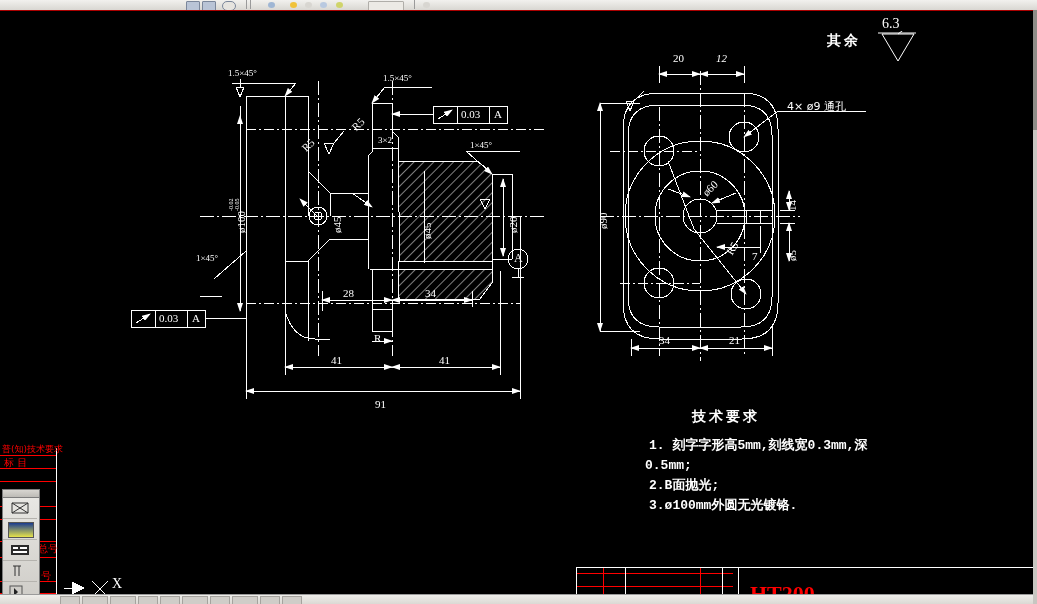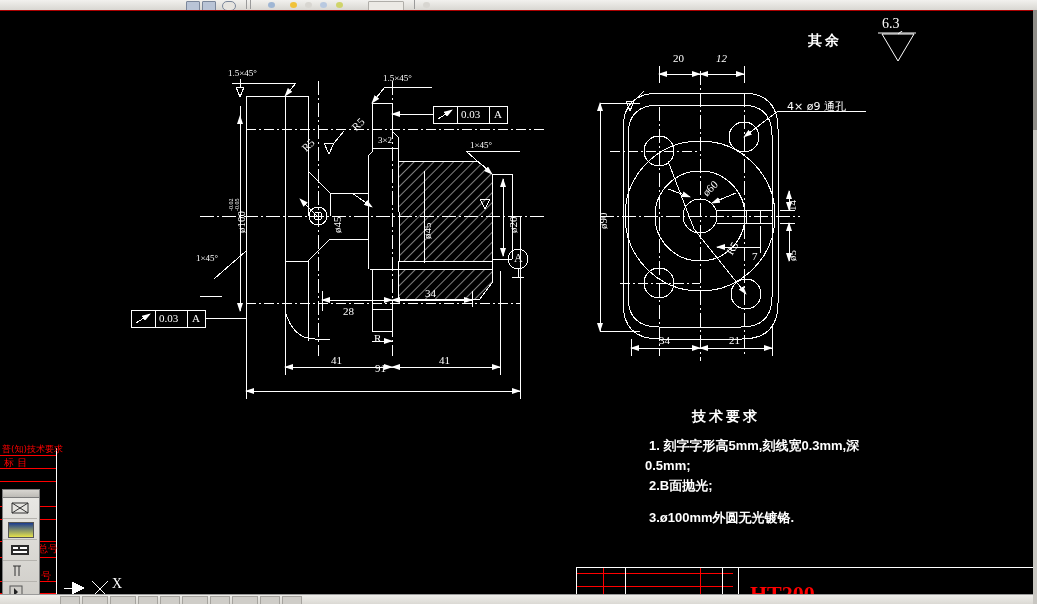--- a/index.html
+++ b/index.html
@@ -20,21 +20,21 @@
 
   
   #canvas{position:absolute;left:0;top:11px;width:1033px;height:593px;background:#000;overflow:hidden;}
   #canvas svg{position:absolute;left:0;top:0;}
 
   
   .cad{position:absolute;color:#fff;font-family:"Liberation Serif",serif;
        white-space:nowrap;line-height:1;}
   .d{font-size:11px;letter-spacing:0px;}
   .dsm{font-size:9px;}
-  .cn{font-family:Liberation Sans, sans-serif;font-size:13px;font-weight:bold;text-align:right;}
+  .cn{font-family:Liberation Mono, monospace;font-size:13px;font-weight:bold;text-align:right;}
   .cnb{font-family:"DejaVu Sans",sans-serif;font-size:14px;font-weight:bold;letter-spacing:3px;}
   .rot90{transform-origin:0 0;transform:rotate(-90deg);}
 
   
   #palette{position:absolute;left:2px;top:497px;width:36px;height:100px;
       background:linear-gradient(#e8e7e3,#cfcdc8);border:1px solid #7d7d7d;}
   #palette .pcell{position:relative;width:34px;height:20px;border-bottom:1px solid #b5b3ae;}
   #palette .pimg{position:absolute;left:5px;top:3px;width:24px;height:14px;}
   #pal-grip{position:absolute;left:2px;top:489px;width:36px;height:8px;
       background:linear-gradient(#d7d5d0,#b9b7b2);border:1px solid #7d7d7d;border-bottom:none;}
@@ -326,21 +326,21 @@
     <path d="M36,562 L36,570"></path>
   </g>
 
   <path d="M64,577 L84,577" stroke="#fff"></path>
   <path d="M72,571 L84,577 L72,583 Z" fill="#fff" stroke="#fff"></path>
   <path d="M92,570 L108,586 M108,570 L92,586" stroke="#fff"></path>
 
   </g>
 </svg>
 
-<div class="cad cnb" style="left:808px;top:22px;">其余</div>
+<div class="cad cnb" style="left:827px;top:22px;">其余</div>
 <div class="cad d" style="left:882px;top:6px;font-size:14px;">6.3</div>
 <svg style="position:absolute;left:876px;top:20px;" width="44" height="32">
   <path d="M2,2 L40,2" stroke="#fff" fill="none"></path>
   <path d="M6,3 L38,3 L22,30 Z" stroke="#fff" fill="none"></path>
   <path d="M22,3 L42,-12" stroke="#fff" fill="none"></path>
 </svg>
 
 <div class="cad dsm" style="left:228px;top:58px;">1.5×45°</div>
 <div class="cad dsm" style="left:383px;top:63px;">1.5×45°</div>
 <div class="cad dsm" style="left:470px;top:130px;">1×45°</div>
@@ -351,25 +351,25 @@
 <div class="cad d" style="left:374px;top:322px;">R</div>
 
 <div class="cad d rot90" style="left:236px;top:222px;">ø100</div>
 <div class="cad rot90" style="left:228px;top:200px;font-size:6px;font-family:'Liberation Serif',serif;">-0.02<br>-0.05</div>
 <div class="cad d rot90" style="left:332px;top:222px;">ø45</div>
 <div class="cad d rot90" style="left:422px;top:228px;">ø45</div>
 <div class="cad d rot90" style="left:508px;top:222px;">ø20</div>
 
 <div class="cad dsm" style="left:378px;top:125px;">3×2</div>
 
-<div class="cad d" style="left:343px;top:277px;margin-top:18px;">28</div>
+<div class="cad d" style="left:343px;top:277px;">28</div>
 <div class="cad d" style="left:425px;top:277px;">34</div>
 <div class="cad d" style="left:331px;top:344px;">41</div>
 <div class="cad d" style="left:439px;top:344px;">41</div>
-<div class="cad d" style="left:375px;top:352px;">91</div>
+<div class="cad d" style="left:375px;top:388px;">91</div>
 
 <div class="cad d" style="left:461px;top:98px;">0.03</div>
 <div class="cad d" style="left:494px;top:98px;">A</div>
 <div class="cad d" style="left:159px;top:302px;">0.03</div>
 <div class="cad d" style="left:192px;top:302px;">A</div>
 <div class="cad d" style="left:514px;top:241px;font-size:12px;">A</div>
 
 <div class="cad d" style="left:673px;top:42px;">20</div>
 <div class="cad d" style="left:716px;top:42px;font-style:italic;">12</div>
 <div class="cad d" style="left:659px;top:324px;">34</div>
@@ -379,21 +379,21 @@
 <div class="cad d rot90" style="left:787px;top:250px;">ø5</div>
 <div class="cad d" style="left:702px;top:172px;transform:rotate(-45deg);">ø60</div>
 <div class="cad d" style="left:726px;top:232px;transform:rotate(-60deg);">R5</div>
 <div class="cad d" style="left:752px;top:240px;">7</div>
 <div class="cad d" style="left:787px;top:90px;font-size:11px;font-family:'DejaVu Sans',sans-serif;">4×  ø9 通孔</div>
 
 <div class="cad cnb" style="left:692px;top:398px;">技术要求</div>
 <div class="cad cn" style="left:649px;top:428px;">1. 刻字字形高5mm,刻线宽0.3mm,深</div>
 <div class="cad cn" style="left:645px;top:448px;">0.5mm;</div>
 <div class="cad cn" style="left:649px;top:468px;">2.B面抛光;</div>
-<div class="cad cn" style="left:649px;top:500px;">3.ø100mm外圆无光镀铬.</div>
+<div class="cad cn" style="left:649px;top:488px;">3.ø100mm外圆无光镀铬.</div>
 
 <div class="cad" style="left:750px;top:572px;color:#ff0000;font-size:22px;font-weight:bold;
      font-family:'Liberation Serif',serif;">HT200</div>
 
 <div class="cad" style="left:2px;top:434px;color:#ff0000;font-size:9px;font-family:'DejaVu Sans',sans-serif;">普(知)技术要求</div>
 <div class="cad" style="left:4px;top:447px;color:#ff0000;font-size:10px;font-family:'DejaVu Sans',sans-serif;">标          目</div>
 <div class="cad" style="left:4px;top:497px;color:#ff0000;font-size:10px;font-family:'DejaVu Sans',sans-serif;">销          按</div>
 <div class="cad" style="left:28px;top:533px;color:#ff0000;font-size:10px;font-family:'DejaVu Sans',sans-serif;">图总号</div>
 <div class="cad" style="left:28px;top:560px;color:#ff0000;font-size:10px;font-family:'DejaVu Sans',sans-serif;">总   号</div>
 

